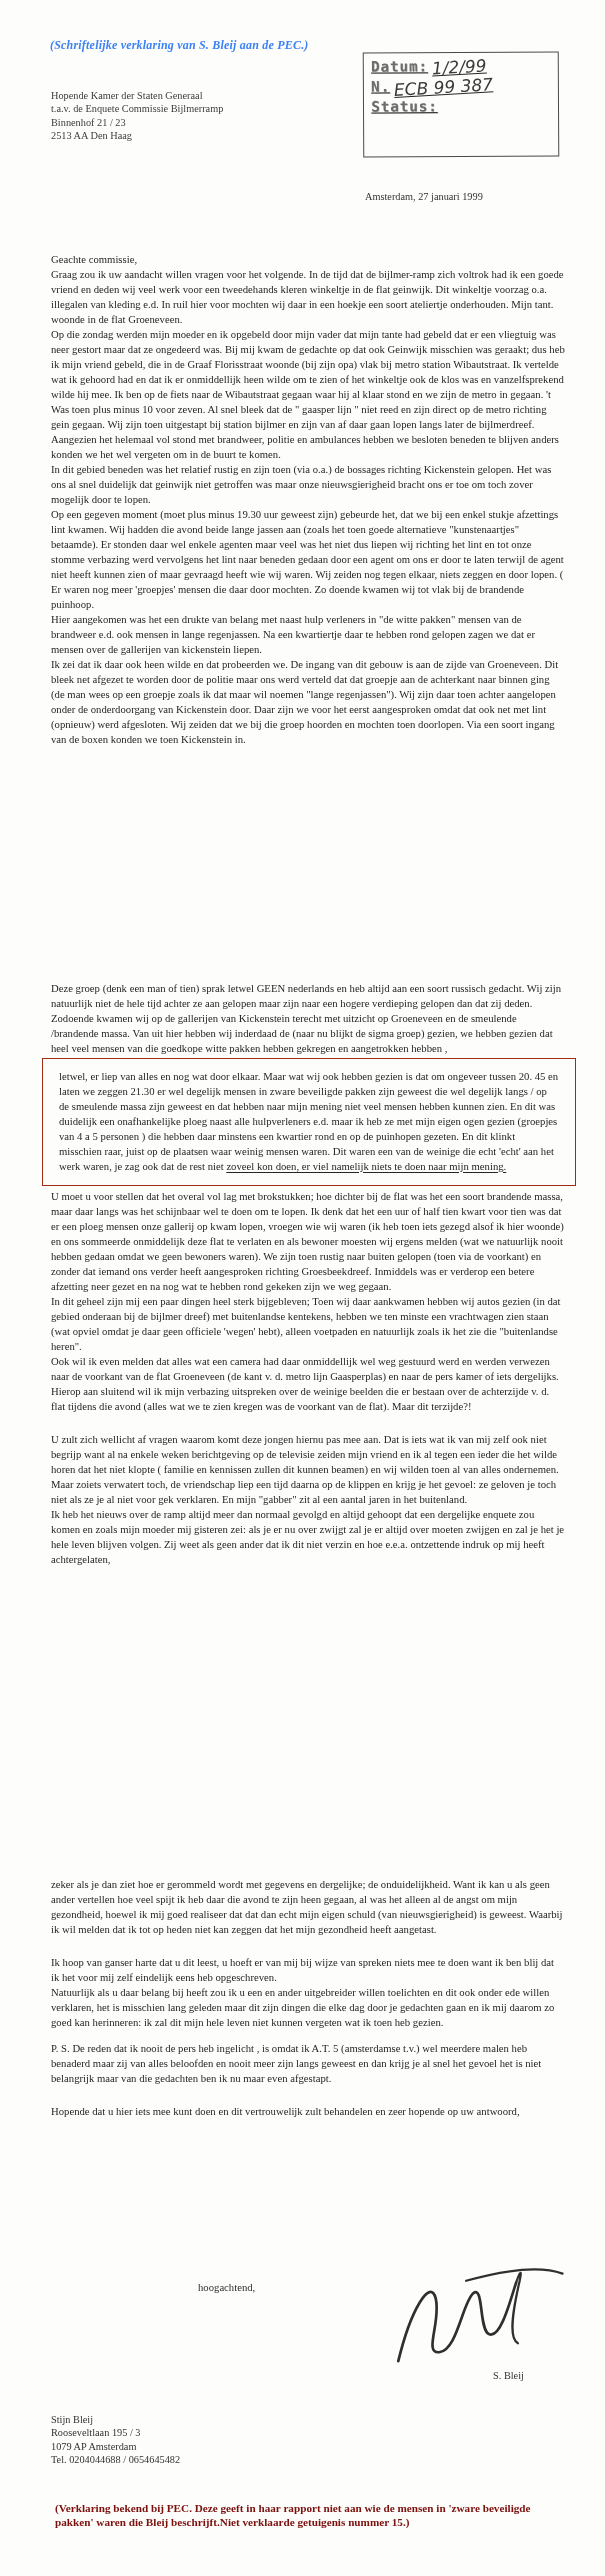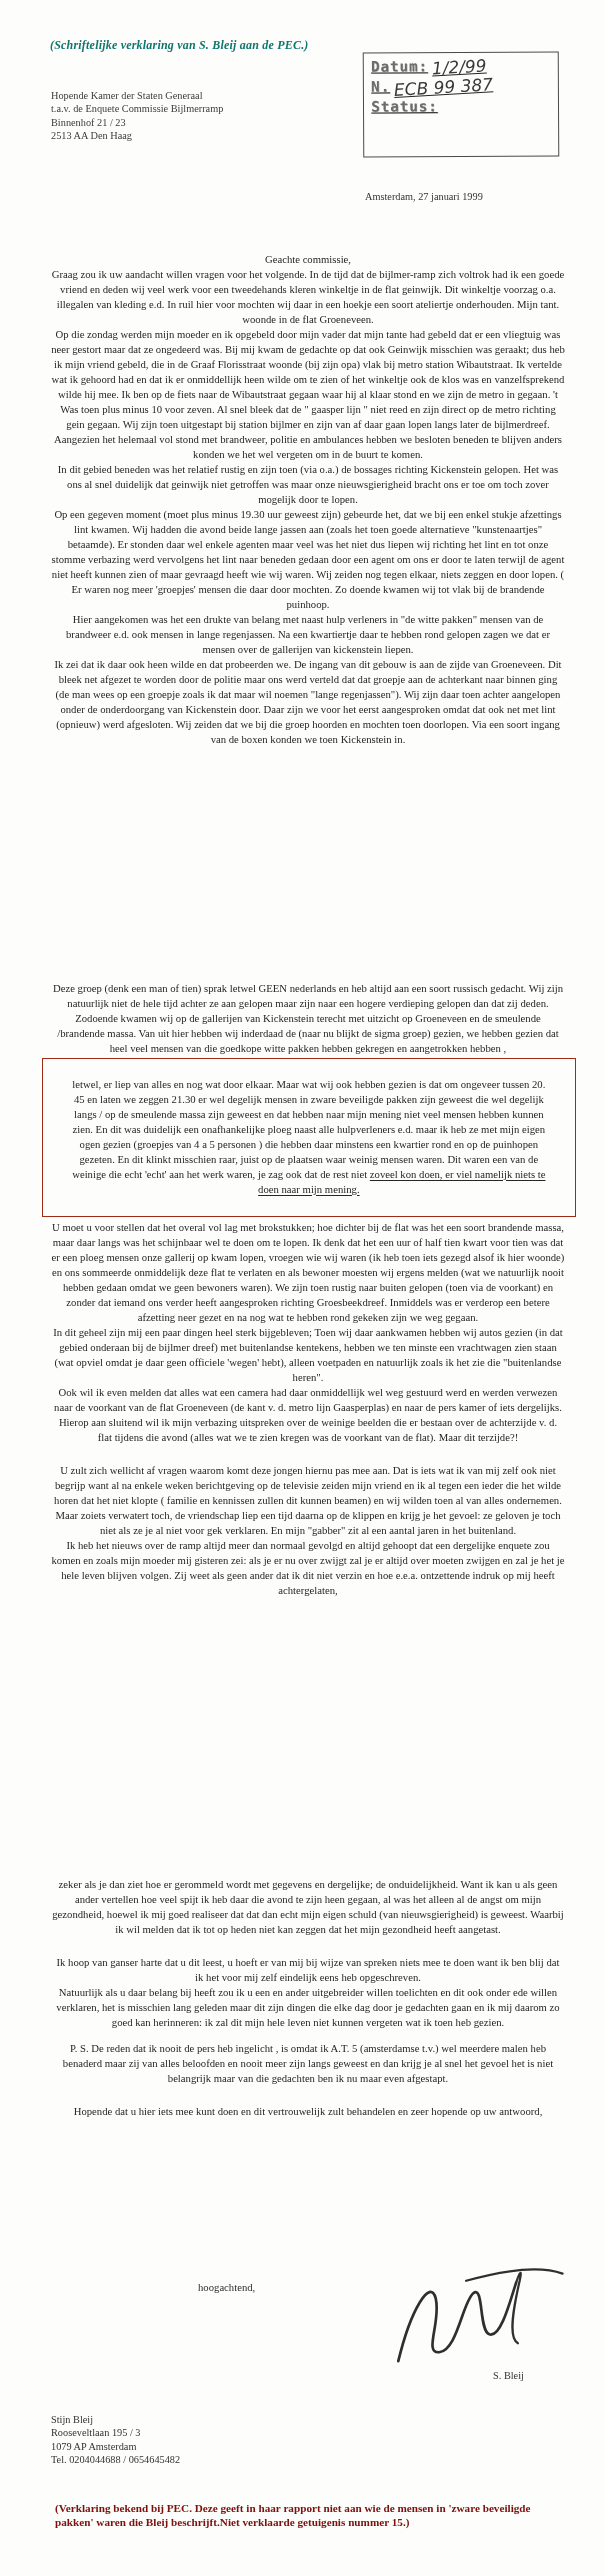--- a/index.html
+++ b/index.html
@@ -7,21 +7,21 @@
     position:relative;
     width:605px;height:2576px;
     background:#fdfdfb;
     font-family:"Liberation Serif", serif;
     color:#262626;
     overflow:hidden;
   }
   .note-red{
     position:absolute;left:50px;top:38px;
     font-size:12px;font-weight:bold;font-style:italic;
-    color:#0f766e;letter-spacing:0.2px;
+    color:#3b82f6;letter-spacing:0.2px;
   }
   .recipient{
     position:absolute;left:51px;top:89px;
     font-size:10.3px;line-height:13.4px;color:#3c3c3c;
   }
   .stamp-box{
     position:absolute;left:363px;top:52px;width:196px;height:105px;
     border:1.8px solid #4a4a4a;
     transform:rotate(-0.3deg);
     box-sizing:border-box;
@@ -36,31 +36,31 @@
   .stamp-hand{
     font-family:"DejaVu Sans", sans-serif;
     font-style:italic;font-size:17px;color:#3a3a3a;
     margin-left:3.6px;transform:rotate(-3deg);line-height:18px;
   }
   .dateline{
     position:absolute;left:365px;top:191px;
     font-size:10.3px;color:#333;
   }
   .body-block{position:absolute;left:51px;width:514px;font-size:10.7px;line-height:15px;}
-  .body-block p{margin:0;text-align:center;}
+  .body-block p{margin:0;}
   #block1{top:252px;}
   #block2{top:981px;}
   #block3{top:1877px;}
   .salutation{margin:0;}
   .highlight-box{
     border:1.8px solid #9e2b16;
     margin:1.8px -10.7px 2.7px -9px;
     padding:1.8px 8px 3.6px 8px;
   }
-  .highlight-box p{margin:16px;}
+  .highlight-box p{margin:8px;}
   .u{text-decoration:underline;text-underline-offset:1.8px;}
   .gap-md{margin-top:18px !important;}
   .gap-sm{margin-top:10.7px !important;}
   .valediction{
     position:absolute;left:198px;top:2281px;
     font-size:10.7px;color:#2e2e2e;text-align:right;
   }
   .signature{position:absolute;left:384px;top:2254px;}
   .signature-name{
     position:absolute;left:493px;top:2370px;

